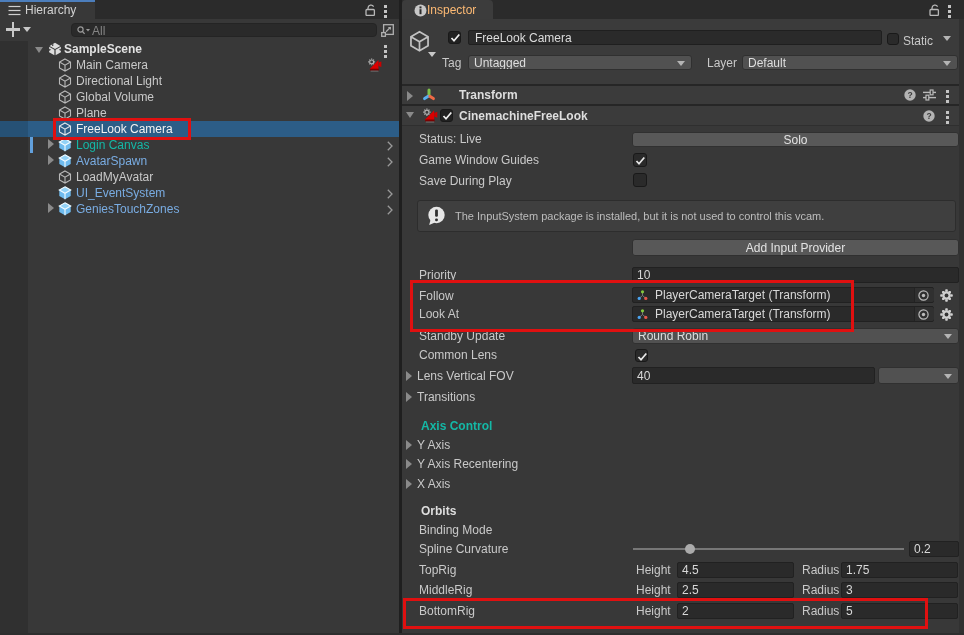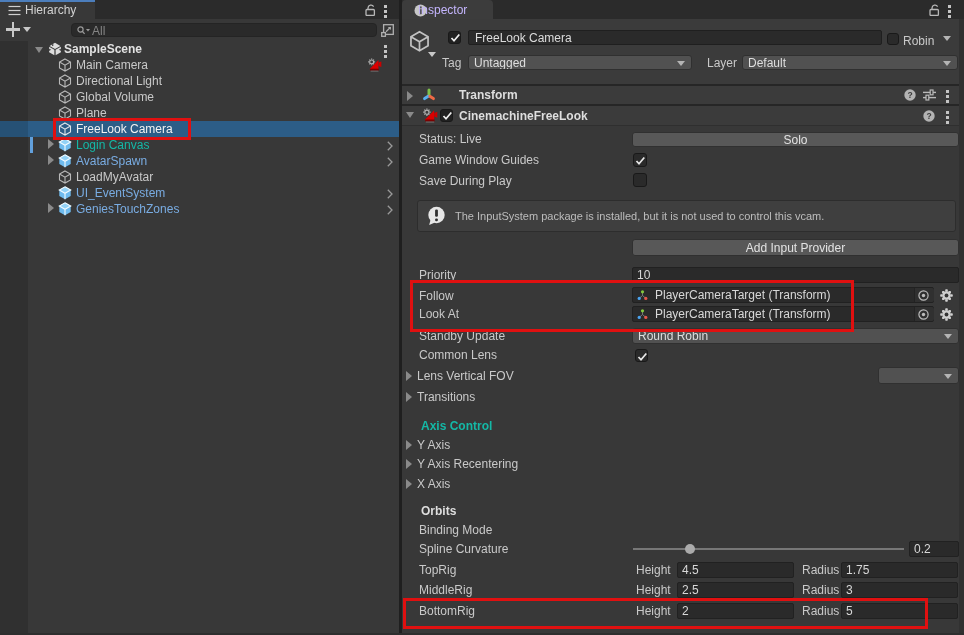--- a/index.html
+++ b/index.html
@@ -182,21 +182,21 @@
 <div class="abs" style="left:399px;top:0;width:3px;height:635px;background:#1f1f1f"></div>
 
 <div class="abs" style="left:402px;top:0;width:562px;height:635px;background:#383838">
   <div class="abs" style="left:0;top:0;width:562px;height:19px;background:#2b2b2b"></div>
   <div class="abs" style="left:0;top:0;width:91px;height:19px;background:#3c3c3c;border-radius:4px 4px 0 0"></div>
   <svg class="abs" style="left:12px;top:4px" width="13" height="13" viewBox="0 0 13 13">
     <circle cx="6.5" cy="6.5" r="6" fill="#c7c7c7"></circle>
     <rect x="5.5" y="5.2" width="2" height="5" fill="#2b2b2b"></rect>
     <rect x="5.5" y="2.4" width="2" height="2" fill="#2b2b2b"></rect>
   </svg>
-  <div class="lbl" style="left:16px;top:3px;color:#c4b5fd">Inspector</div>
+  <div class="lbl" style="left:25px;top:3px;color:#fdba74">Inspector</div>
   <svg class="abs" style="left:527px;top:4px" width="11" height="12" viewBox="0 0 11 12">
     <rect x="1" y="5.5" width="8.4" height="6" rx="1" fill="none" stroke="#b8b8b8" stroke-width="1.3"></rect>
     <path d="M3 5.5 L3 4 A3 3 0 0 1 8.6 2.6" fill="none" stroke="#b8b8b8" stroke-width="1.3"></path>
   </svg>
   <div class="kebab" style="left:546px;top:5px">
       <i></i>
       <i></i>
       <i></i>
     </div>
 
@@ -217,21 +217,21 @@
     <div class="caret" style="left:26px;top:33px;border-top-color:#c8c8c8"></div>
     <div class="cb" style="left:46px;top:12px;width:13px;height:13px;background:#212121">
       <svg width="11" height="10" viewBox="0 0 11 10" style="position:absolute;left:0.5px;top:0.5px">
           <polyline points="1.5,5 4,7.8 9.3,1.5" fill="none" stroke="#eeeeee" stroke-width="1.7"></polyline>
         </svg>
     </div>
     <div class="field" style="left:66px;top:11px;width:414px;height:15px;padding-left:6px;border-color:#1f1f1f">
         <span style="color:#dcdcdc">FreeLook Camera</span>
       </div>
     <div class="cb" style="left:485px;top:14px;width:12px;height:12px"></div>
-    <div class="lbl" style="left:501px;top:15px">Robin</div>
+    <div class="lbl" style="left:501px;top:15px">Static</div>
     <div class="caret" style="left:541px;top:17px"></div>
 
     <div class="lbl" style="left:40px;top:37px">Tag</div>
     <div class="drop" style="left:66px;top:36px;width:224px;height:15px">Untagged<div class="caret" style="right:6px;top:5px"></div></div>
     <div class="lbl" style="left:305px;top:37px">Layer</div>
     <div class="drop" style="left:340px;top:36px;width:216px;height:15px">Default<div class="caret" style="right:6px;top:5px"></div></div>
 
     <div class="fold r" style="left:5px;top:72px"></div>
     <svg class="abs" style="left:19px;top:68px" width="16" height="16" viewBox="0 0 16 16">
       <g stroke-width="3" stroke-linecap="round">
@@ -388,20 +388,21 @@
 
     <div class="lbl" style="left:17px;top:329px">Common Lens</div>
     <div class="cb" style="left:233px;top:330px;width:13px;height:13px">
       <svg width="11" height="10" viewBox="0 0 11 10" style="position:absolute;left:1px;top:1.5px">
           <polyline points="1.5,5 4,7.8 9.3,1.5" fill="none" stroke="#e8e8e8" stroke-width="1.7"></polyline>
         </svg>
     </div>
 
     <div class="fold r" style="left:4px;top:352px"></div>
     <div class="lbl" style="left:15px;top:350px">Lens Vertical FOV</div>
+    <div class="field" style="left:230px;top:348px;width:243px;height:17px">40</div>
     <div class="drop" style="left:476px;top:348px;width:81px;height:17px">
         <div class="caret" style="right:6px;top:6px"></div>
       </div>
 
     <div class="fold r" style="left:4px;top:373px"></div>
     <div class="lbl" style="left:15px;top:371px">Transitions</div>
 
     <div class="lbl bold" style="left:19px;top:400px;color:#14b8a6">Axis Control</div>
     <div class="fold r" style="left:4px;top:421px"></div>
     <div class="lbl" style="left:15px;top:419px">Y Axis</div>

